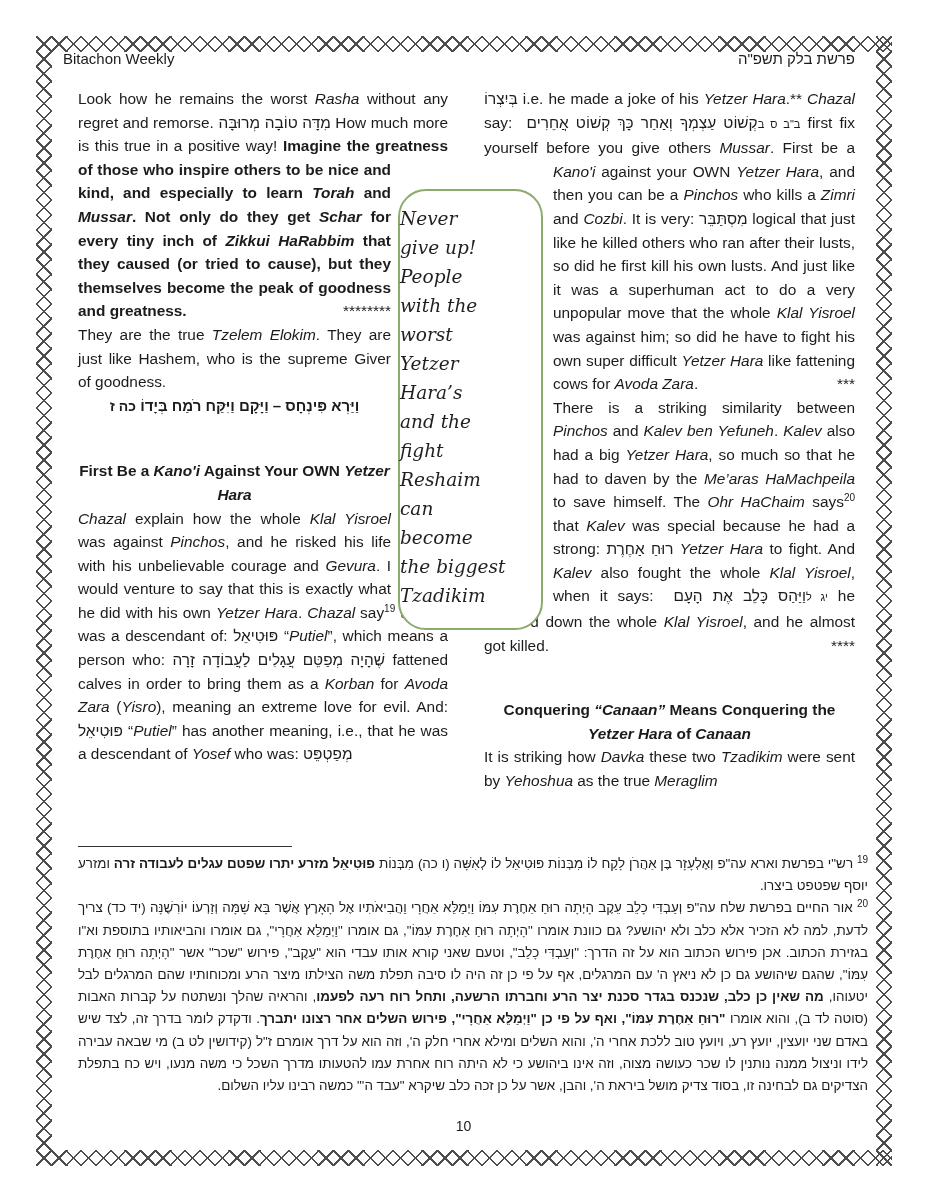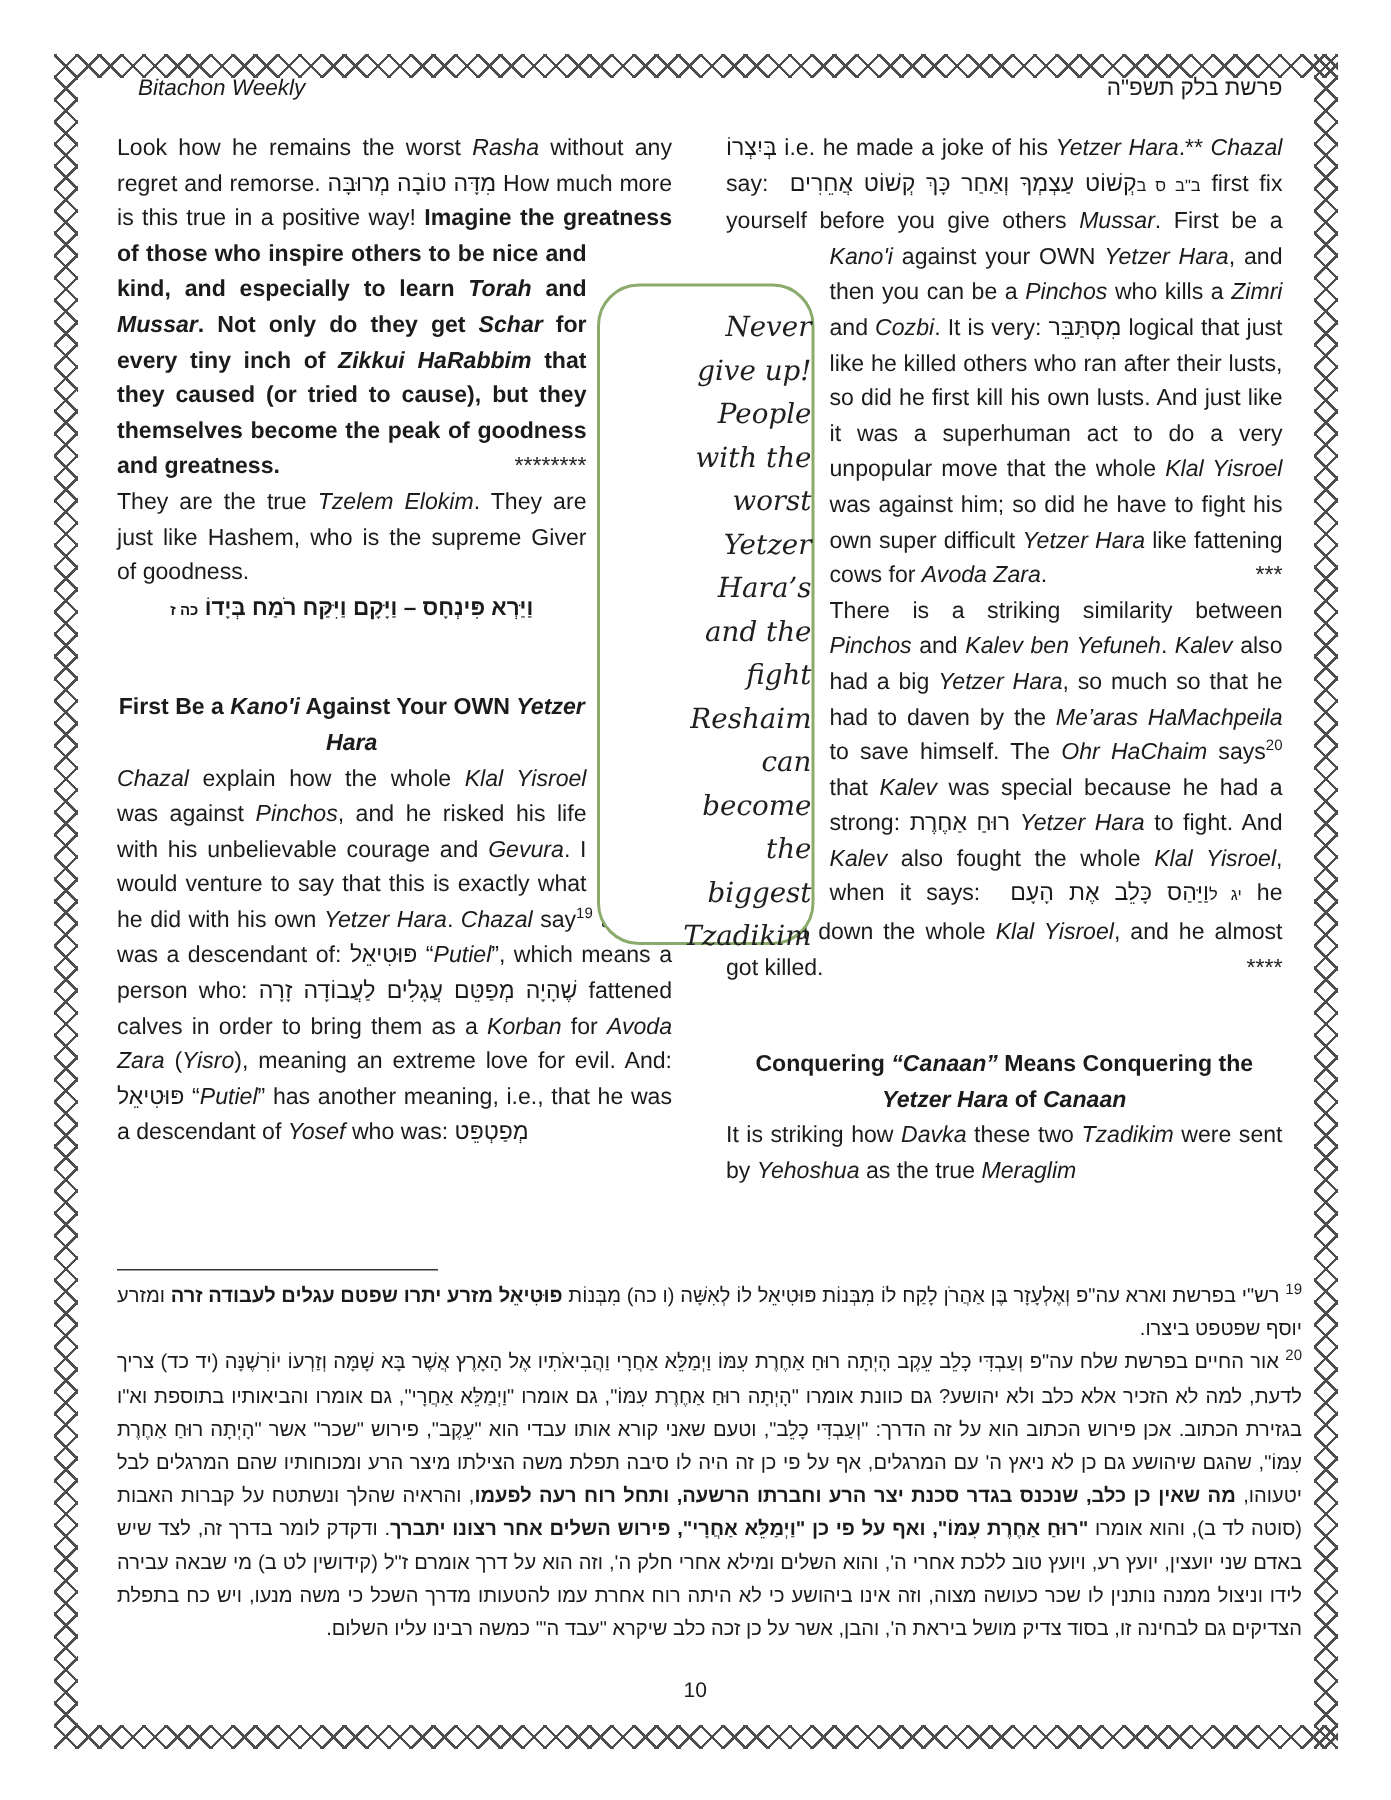--- a/index.html
+++ b/index.html
@@ -14,55 +14,55 @@
     background:
       repeating-linear-gradient(45deg,#4d4d4d 0 1.7px,transparent 1.7px 10.5px),
       repeating-linear-gradient(135deg,#4d4d4d 0 1.7px,transparent 1.7px 10.5px);
   }
   #b-top{left:36px;top:36px;width:856px;height:16px;}
   #b-bottom{left:36px;top:1150px;width:856px;height:16px;}
   #b-left{left:36px;top:36px;width:16px;height:1130px;}
   #b-right{left:876px;top:36px;width:16px;height:1130px;}
 
   .hdr{position:absolute;top:50px;font-size:15px;}
-  #hdr-left{left:92px;font-style:italic;}
+  #hdr-left{left:63px;}
   #hdr-right{right:72px;direction:rtl;}
 
   .col{
     position:absolute;top:87px;font-size:15.4px;line-height:23.6px;
     text-align:justify;
   }
   #col-left{left:78px;width:370px;}
   #col-right{left:484px;width:371px;}
   .col p{margin:0;}
 
   .i{font-style:italic;}
   .b{font-weight:bold;}
   .bi{font-weight:bold;font-style:italic;}
   .h{direction:rtl;unicode-bidi:isolate;}
   .hs{direction:rtl;unicode-bidi:isolate;font-size:11px;}
-  .cite{font-size:10px;font-weight:bold;}
+  .cite{font-size:14px;font-weight:bold;}
   .sup{vertical-align:super;font-size:10px;line-height:0;}
   .fr{float:right;}
   .sp-r{float:right;width:57px;height:429px;}
   .sp-l{float:left;width:69px;height:446px;}
 
   .heading{font-weight:bold;text-align:center;margin-top:41px;}
   .heading-heb{font-weight:bold;text-align:center;direction:rtl;font-size:15px;}
 
   
   #quote-box{
     position:absolute;left:398px;top:189px;width:141px;height:437px;
     border:2px solid #8aab6b;border-radius:28px;background:#fff;
     box-sizing:content-box;
   }
   #quote-text{
-    margin-top:13px;text-align:right;
+    margin-top:13px;text-align:left;
     font-family:"DejaVu Serif",serif;font-style:italic;
-    font-size:18.5px;line-height:29px;color:#1f1f1f;padding-left:40px;
+    font-size:18.5px;line-height:29px;color:#1f1f1f;
   }
 
   
   #fn-sep{position:absolute;left:78px;top:846px;width:214px;border-top:1.5px solid #333;}
   #footnotes{
     position:absolute;left:78px;top:853px;width:790px;
     direction:rtl;text-align:justify;
     font-size:13.4px;line-height:22.2px;
   }
   #footnotes p{margin:0;}

